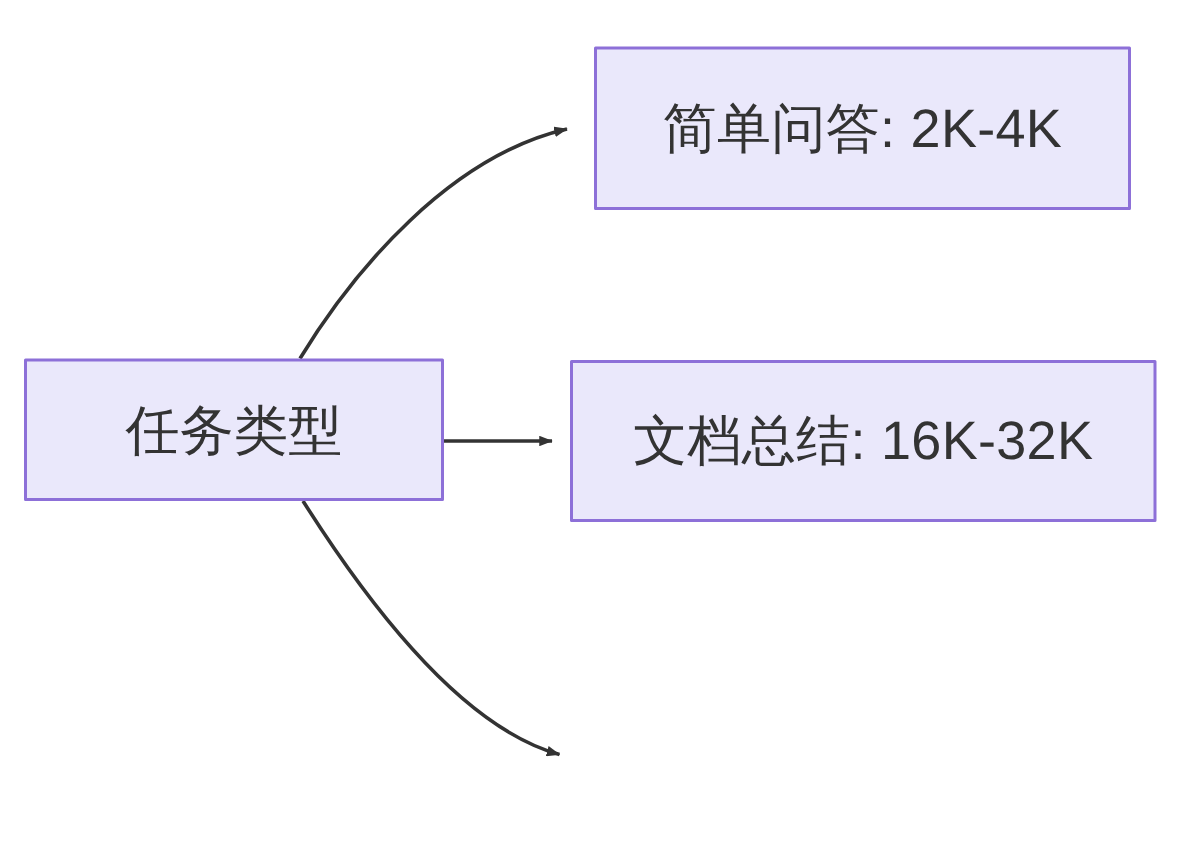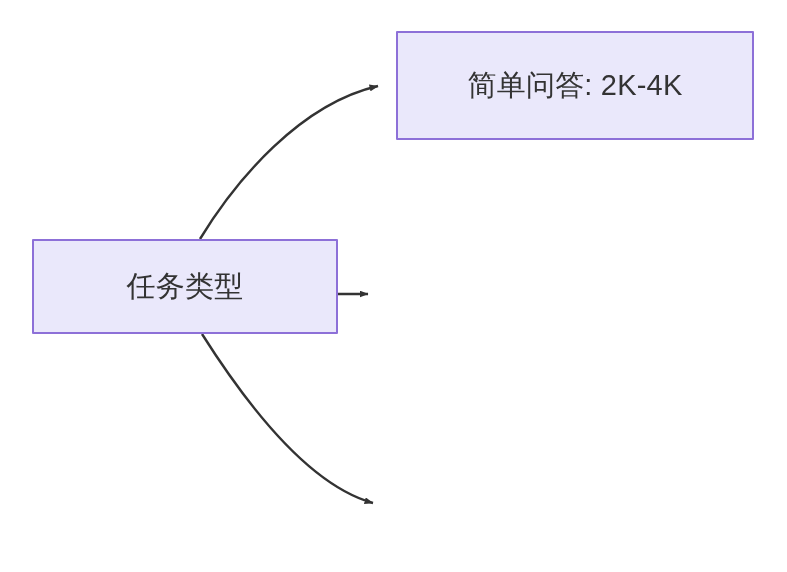--- a/index.html
+++ b/index.html
@@ -37,29 +37,29 @@
     background: #eae8fb;
     border: 2px solid #8d70d8;
     border-radius: 1px;
     display: flex;
     align-items: center;
     justify-content: center;
   }
 
   .node-label {
     color: #333333;
-    font-size: 29px;
+    font-size: 36px;
     line-height: 1.2;
     letter-spacing: 0.2px;
     white-space: nowrap;
     text-align: center;
   }
 
   
-  #node-root      { left: 32px;  top: 239px; width: 306px; height: 95px; }
+  #node-root      { left: 16px;  top: 239px; width: 280px; height: 95px; }
   #node-simple-qa { left: 396px; top: 31px;  width: 358px; height: 109px; }
   #node-doc-sum   { left: 380px; top: 240px; width: 391px; height: 108px; }
   #node-multi-doc { left: 385px; top: 447px; width: 379px; height: 108px; }
 </style>
 </head>
 <body>
 
 <div id="diagram-canvas">
 
   <svg class="edge-layer" viewBox="0 0 787 572" width="787" height="572" xmlns="http://www.w3.org/2000/svg">
@@ -77,15 +77,18 @@
   </svg>
 
   <div class="node" id="node-root">
     <span class="node-label">任务类型</span>
   </div>
 
   <div class="node" id="node-simple-qa">
     <span class="node-label">简单问答: 2K-4K</span>
   </div>
 
+  <div class="node" id="node-doc-sum">
+    <span class="node-label">文档总结: 16K-32K</span>
+  </div>
 
 
 </div>
 
 </body></html>

